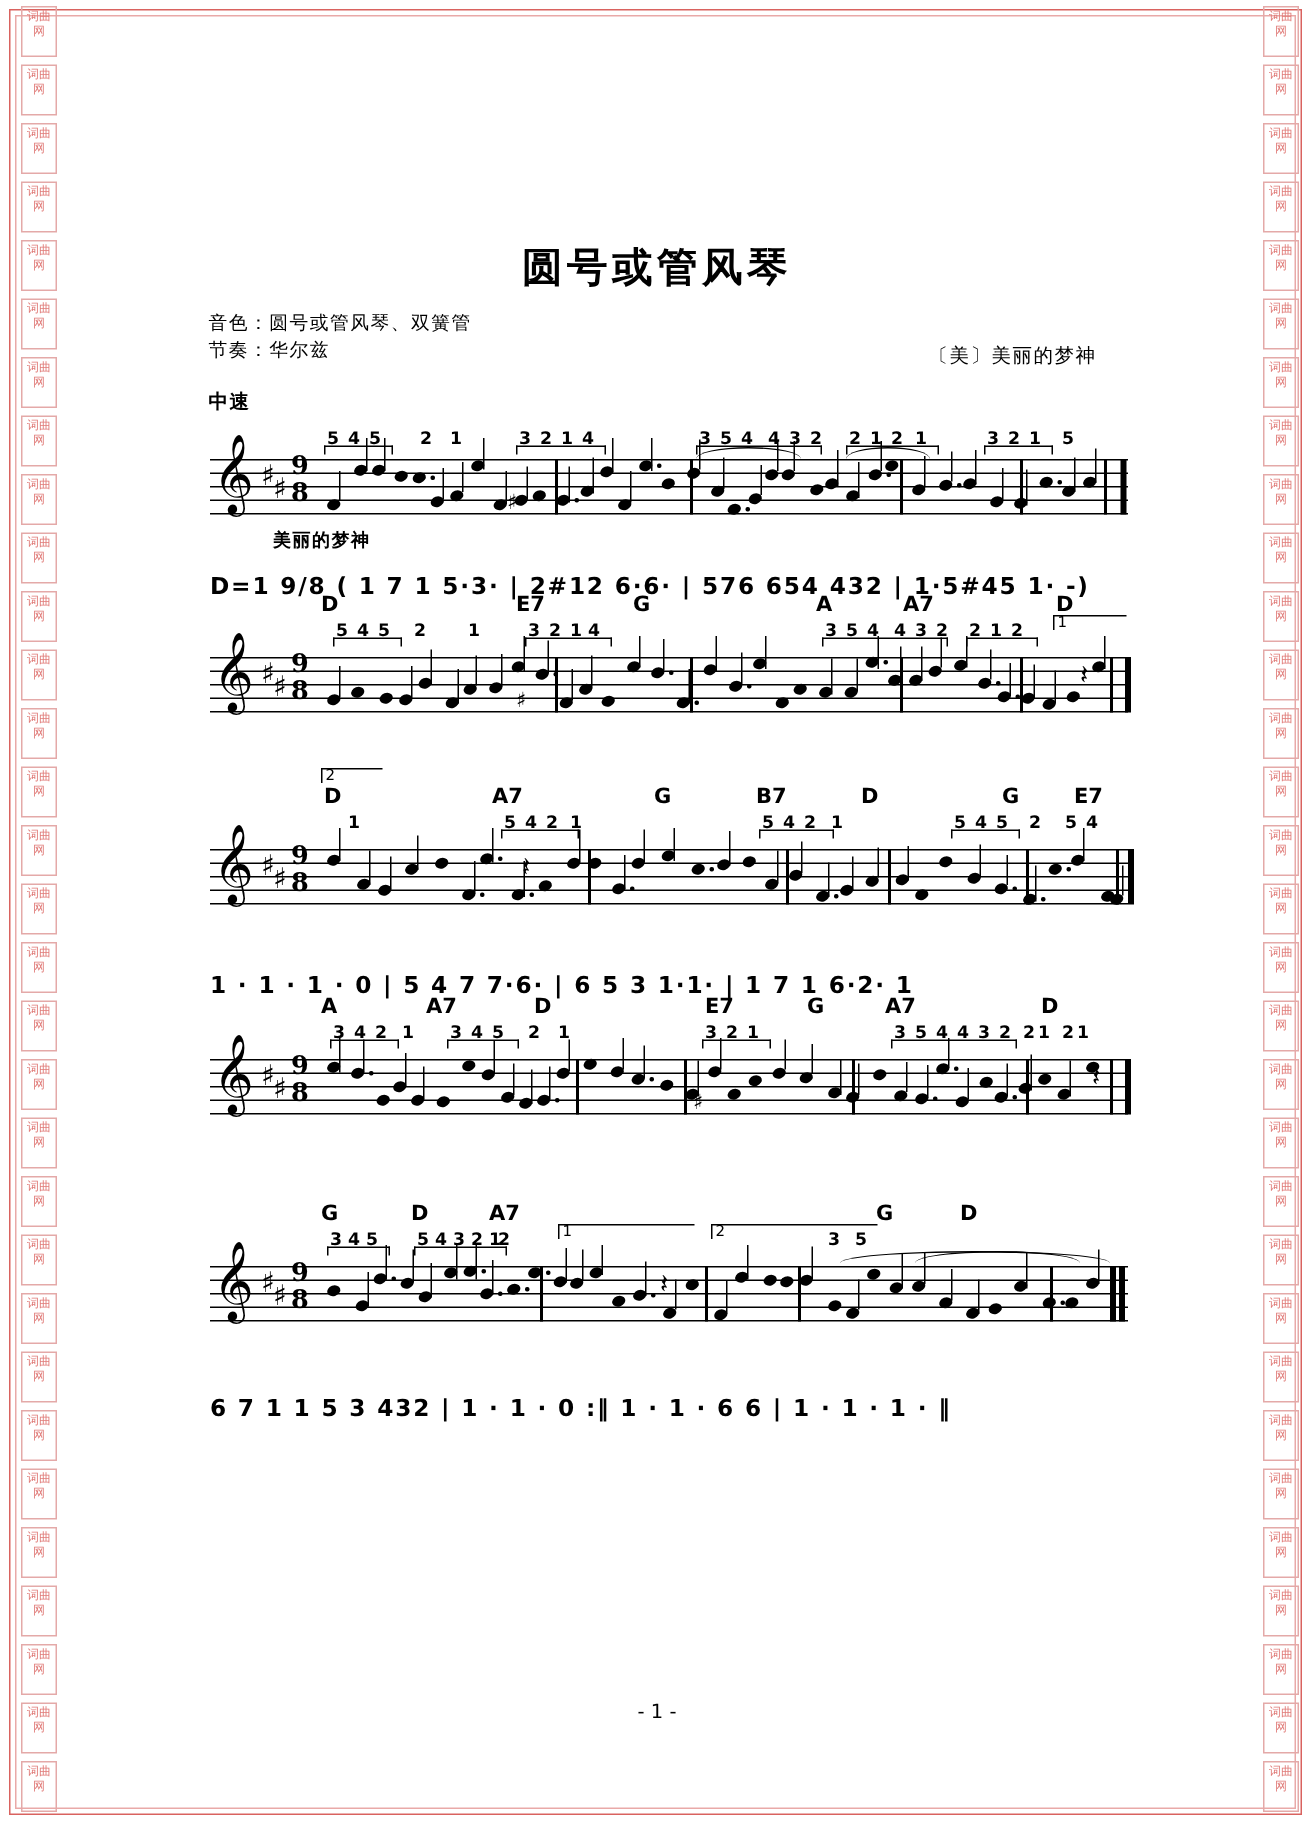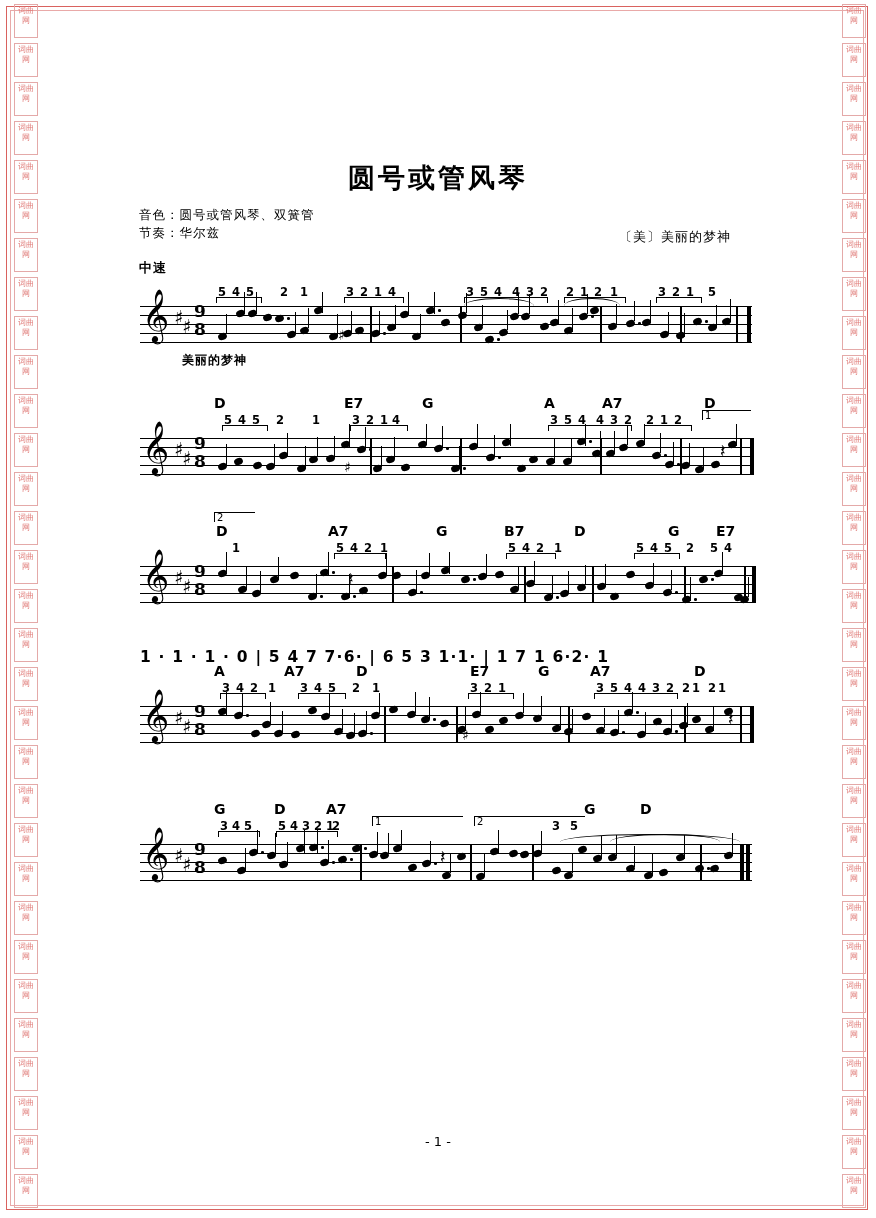--- a/index.html
+++ b/index.html
@@ -451,20 +451,21 @@
         <div class="fing-bracket" style="left:204px;top:-3px;width:58px;"></div>
         <div class="fing-bracket" style="left:324px;top:-3px;width:82px;"></div>
         <div class="fing-bracket" style="left:424px;top:-3px;width:60px;"></div>
         <div class="fing-bracket" style="left:516px;top:-3px;width:44px;"></div>
         <div class="accid" style="left:198px;top:28px;">♯</div>
         <div class="slur" style="left:324px;top:-2px;width:70px;"></div>
         <div class="slur" style="left:424px;top:-2px;width:56px;"></div>
       </div>
     </div>
   <div id="sync-start">美丽的梦神</div>
+  <div class="jianpu" id="jp1" style="top:382px;">D=1 9/8 ( 1 7 1  5·3· | 2#12  6·6· | 576  654  432 | 1·5#45   1· -)</div>
 
   <div class="system" id="sys2" style="top:432px;">
       <div class="staff">
         <div class="line l1"></div>
         <div class="line l2"></div>
         <div class="line l3"></div>
         <div class="line l4"></div>
         <div class="line l5"></div>
         <div class="clef">𝄞</div>
         <div class="keysig" style="left:34px;top:8px;">♯</div>
@@ -930,15 +931,16 @@
           <span>1</span>
         </div>
         <div class="volta" style="left:334px;top:-22px;width:110px;">
           <span>2</span>
         </div>
         <div class="slur" style="left:420px;top:-4px;width:180px;"></div>
         <div class="slur" style="left:470px;top:-4px;width:110px;"></div>
         <div class="rest" style="left:300px;top:10px;">𝄽</div>
       </div>
     </div>
+  <div class="jianpu" id="jp5" style="top:930px;">6 7 1   1 5 3   432 | 1 · 1 · 0  :‖  1 · 1 · 6   6 | 1 · 1 · 1 ·  ‖</div>
 
   <div id="page-number">- 1 -</div>
 </div>
 
 </body></html>

